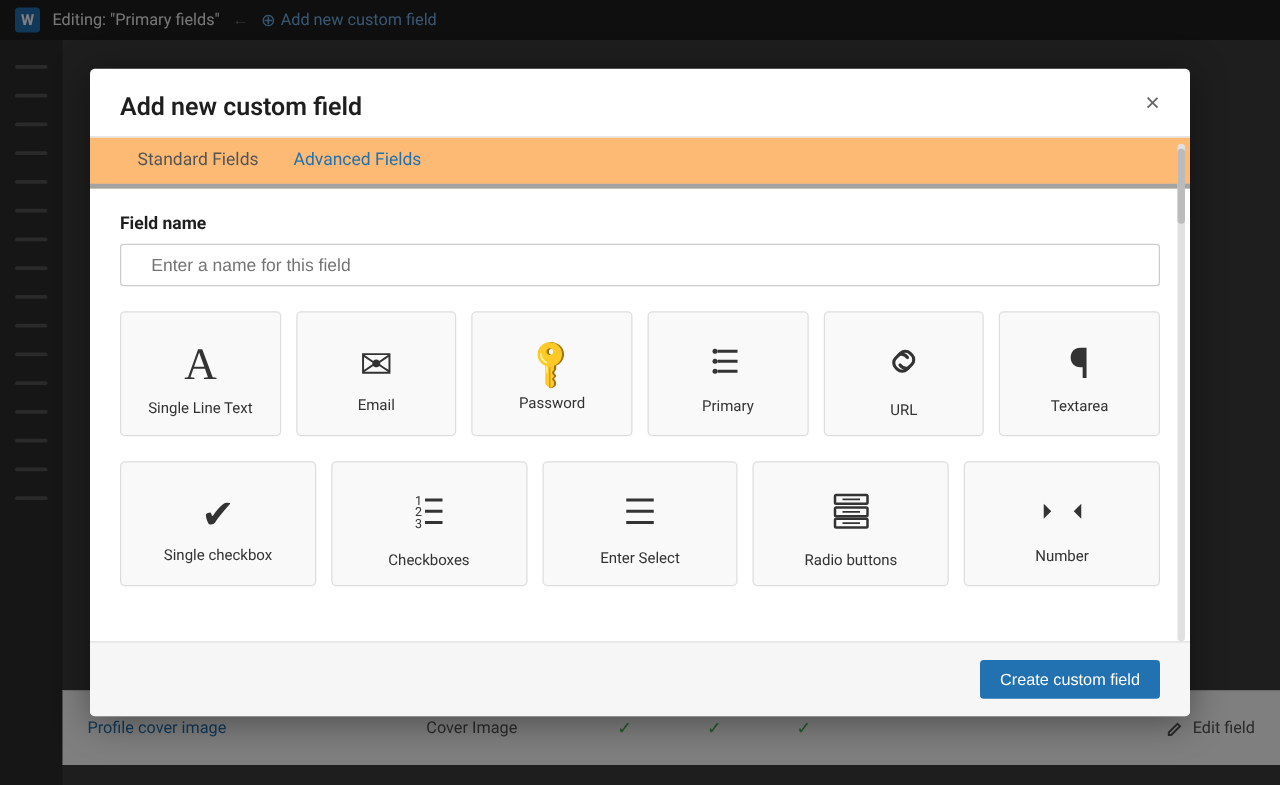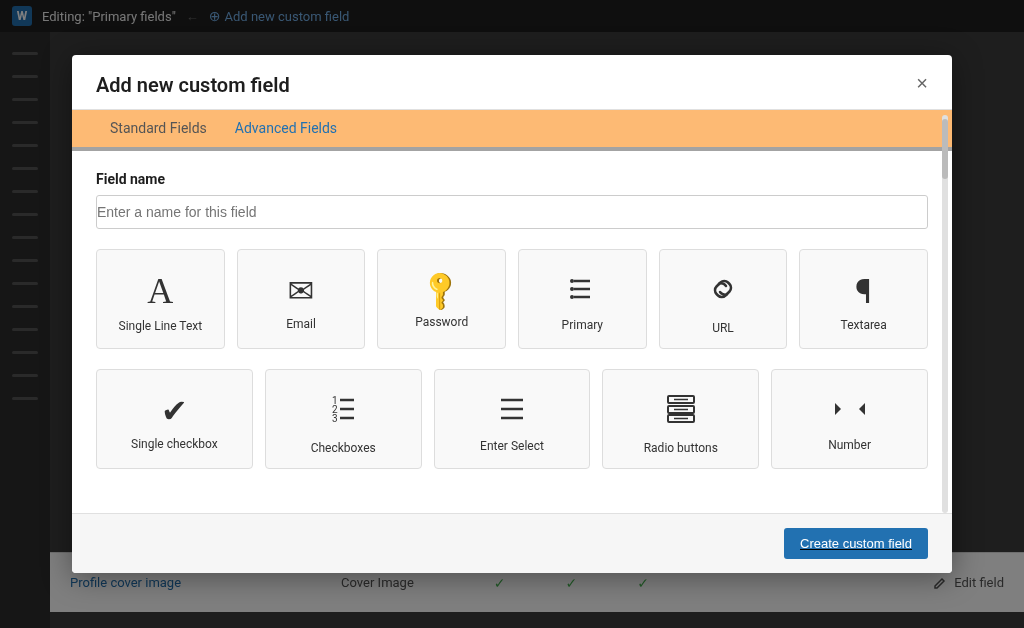--- a/index.html
+++ b/index.html
@@ -151,21 +151,21 @@
 
     
     .field-label {
       font-size: 14px;
       font-weight: 700;
       color: #1e1e1e;
       margin-bottom: 8px;
     }
     .field-input {
       width: 100%;
-      padding: 8px 0;
+      padding: 8px 24px;
       border: 1px solid #ccc;
       border-radius: 3px;
       font-size: 14px;
       color: #999;
       margin-bottom: 20px;
       outline: none;
     }
 
     
     .field-grid {
@@ -207,21 +207,20 @@
       font-weight: 400;
     }
 
     
     .modal-footer {
       padding: 14px 24px;
       background: #f6f6f6;
       border-top: 1px solid #e0e0e0;
       display: flex;
       justify-content: flex-end;
-      text-decoration: underline;
     }
     .btn-create {
       background: #2271b1;
       color: #fff;
       border: none;
       padding: 8px 16px;
       border-radius: 3px;
       font-size: 13px;
       font-weight: 500;
       cursor: pointer;

